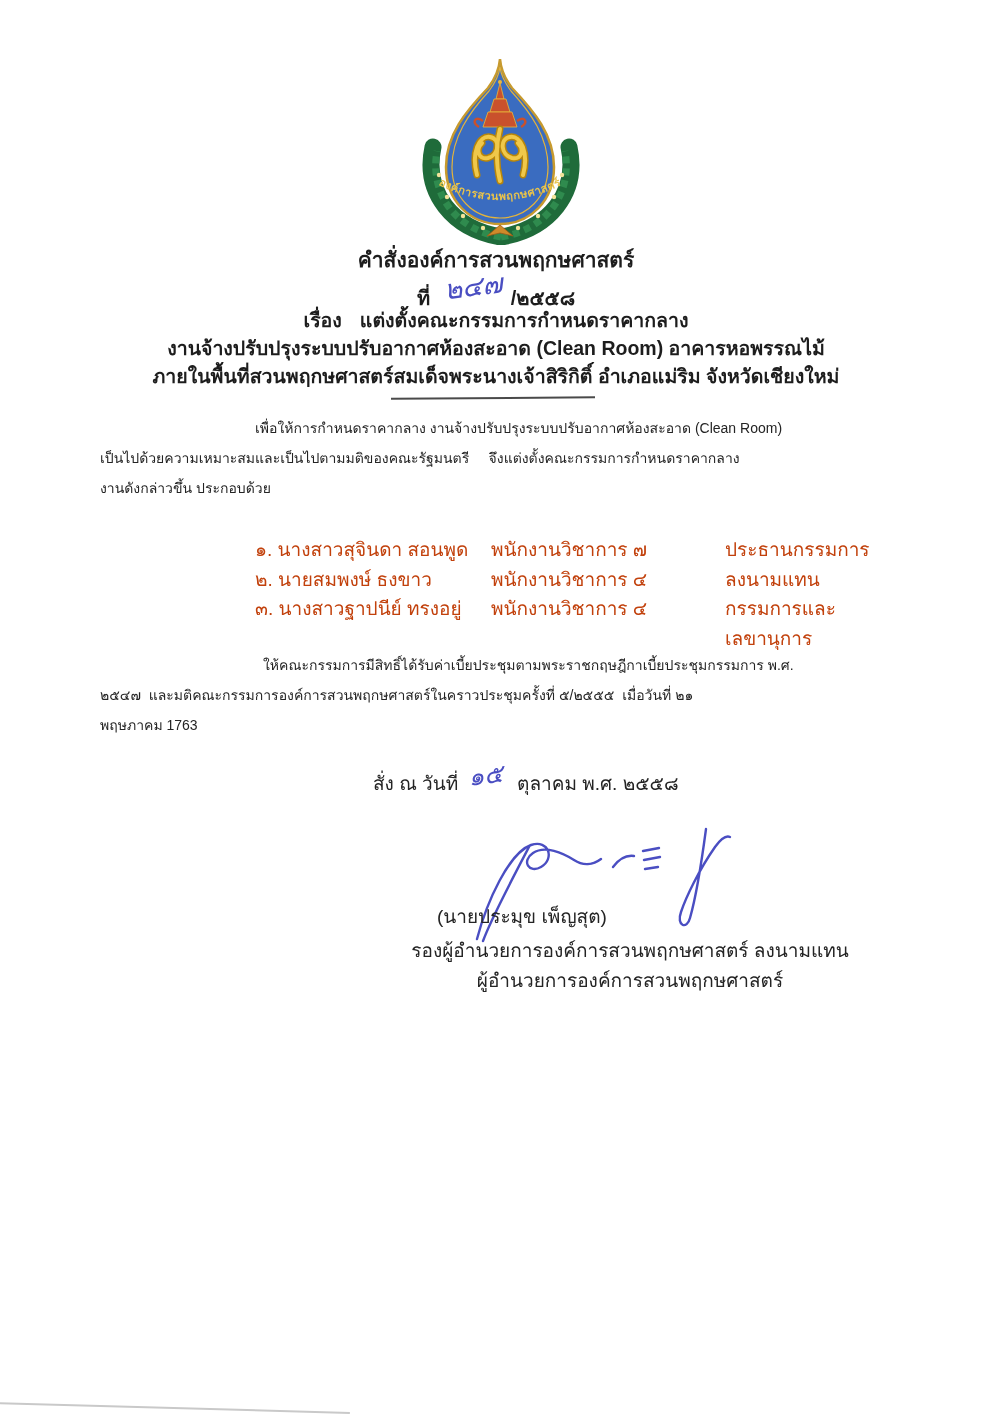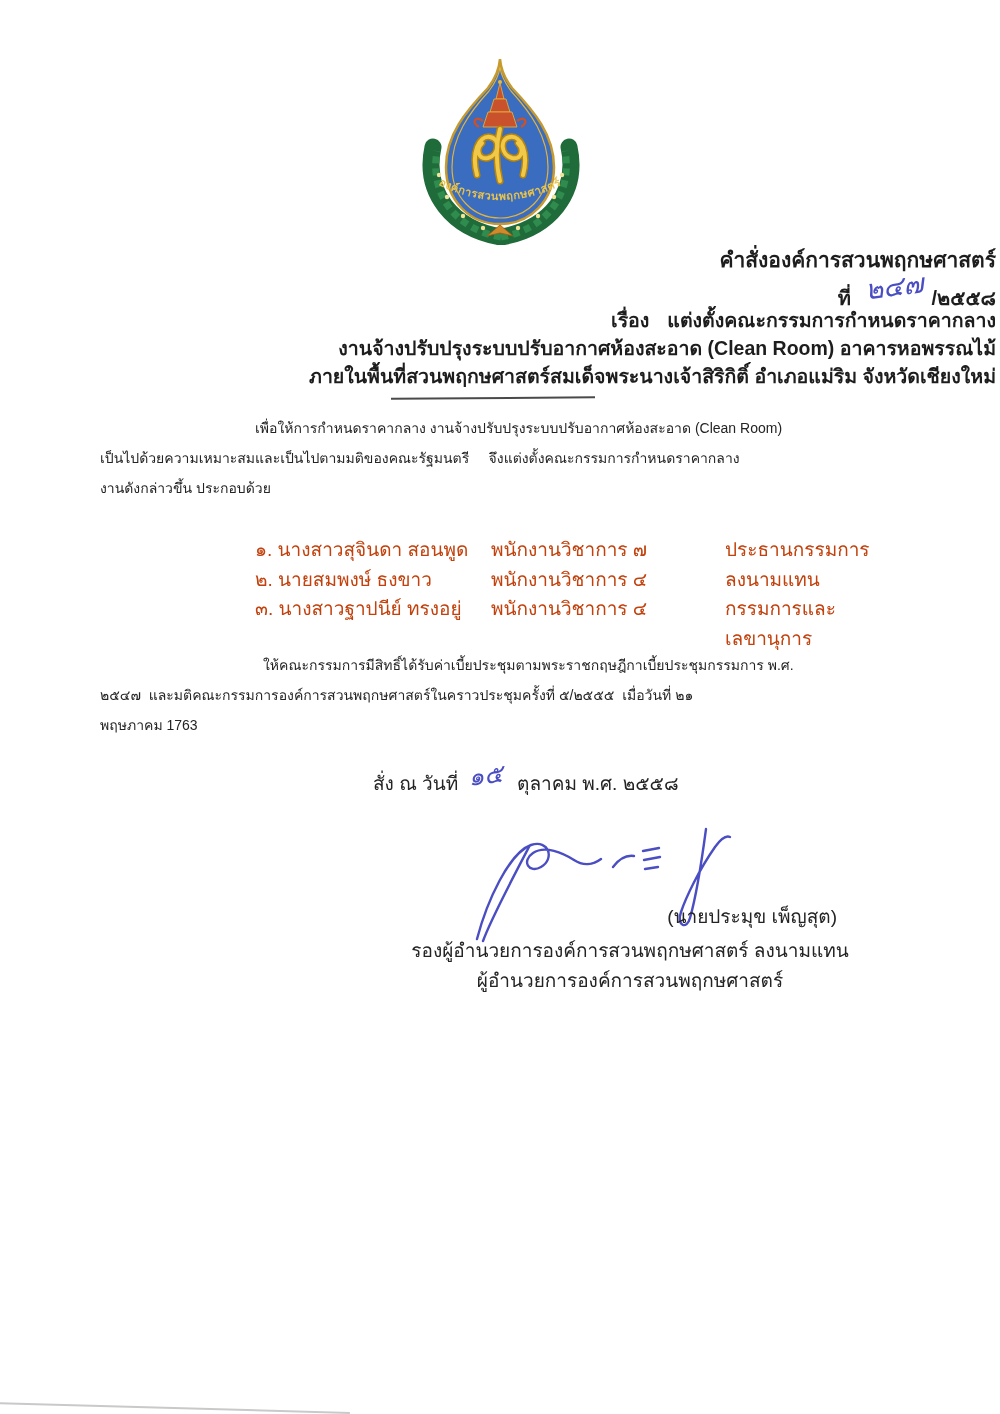--- a/index.html
+++ b/index.html
@@ -6,21 +6,21 @@
   .page{
     position:relative;
     width:1000px;height:1414px;
     background:#ffffff;
     margin:0 auto;
     font-family:"Liberation Sans",sans-serif;
     color:#222222;
     overflow:hidden;
   }
   .abs{position:absolute;}
-  .center{left:0;right:4px;text-align:right;padding-left:8px;}
+  .center{left:0;right:16px;text-align:center;padding-left:8px;}
   .doc-title{top:243px;font-size:21px;font-weight:700;color:#1d1d1d;}
   .doc-no{top:274px;font-size:20px;font-weight:700;color:#1d1d1d;}
   .hand{
     display:inline-block;
     color:#4a4ec2;
     font-style:italic;
     font-weight:400;
     transform:rotate(-7deg);
   }
   .hand-no{font-size:27px;position:relative;top:-9px;margin:0 8px 0 14px;}
@@ -38,21 +38,21 @@
   .p1{top:413px;}
   .p1 .line:first-child{padding-left:155px;}
   .p2{top:650px;}
   .p2 .line:first-child{padding-left:163px;}
   .committee{
     top:535px;left:255px;width:660px;
     display:grid;grid-template-columns:236px 234px 1fr;
     font-size:19px;line-height:29.5px;color:#c2410c;
   }
   .order-date{top:761px;left:373px;font-size:19px;color:#242424;}
-  .sig-name{top:901px;left:437px;width:400px;text-align:right;font-size:19px;color:#242424;}
+  .sig-name{top:901px;left:437px;width:400px;text-align:left;font-size:19px;color:#242424;}
   .sig-title1{top:935px;left:370px;width:520px;text-align:center;font-size:19px;color:#242424;}
   .sig-title2{top:965px;left:370px;width:520px;text-align:center;font-size:19px;color:#242424;}
   .scan-line{
     top:1402px;left:-6px;width:356px;height:1.5px;
     background:#c9c9c9;transform:rotate(1.6deg);transform-origin:left center;
   }
 </style>
 </head>
 <body>
 

